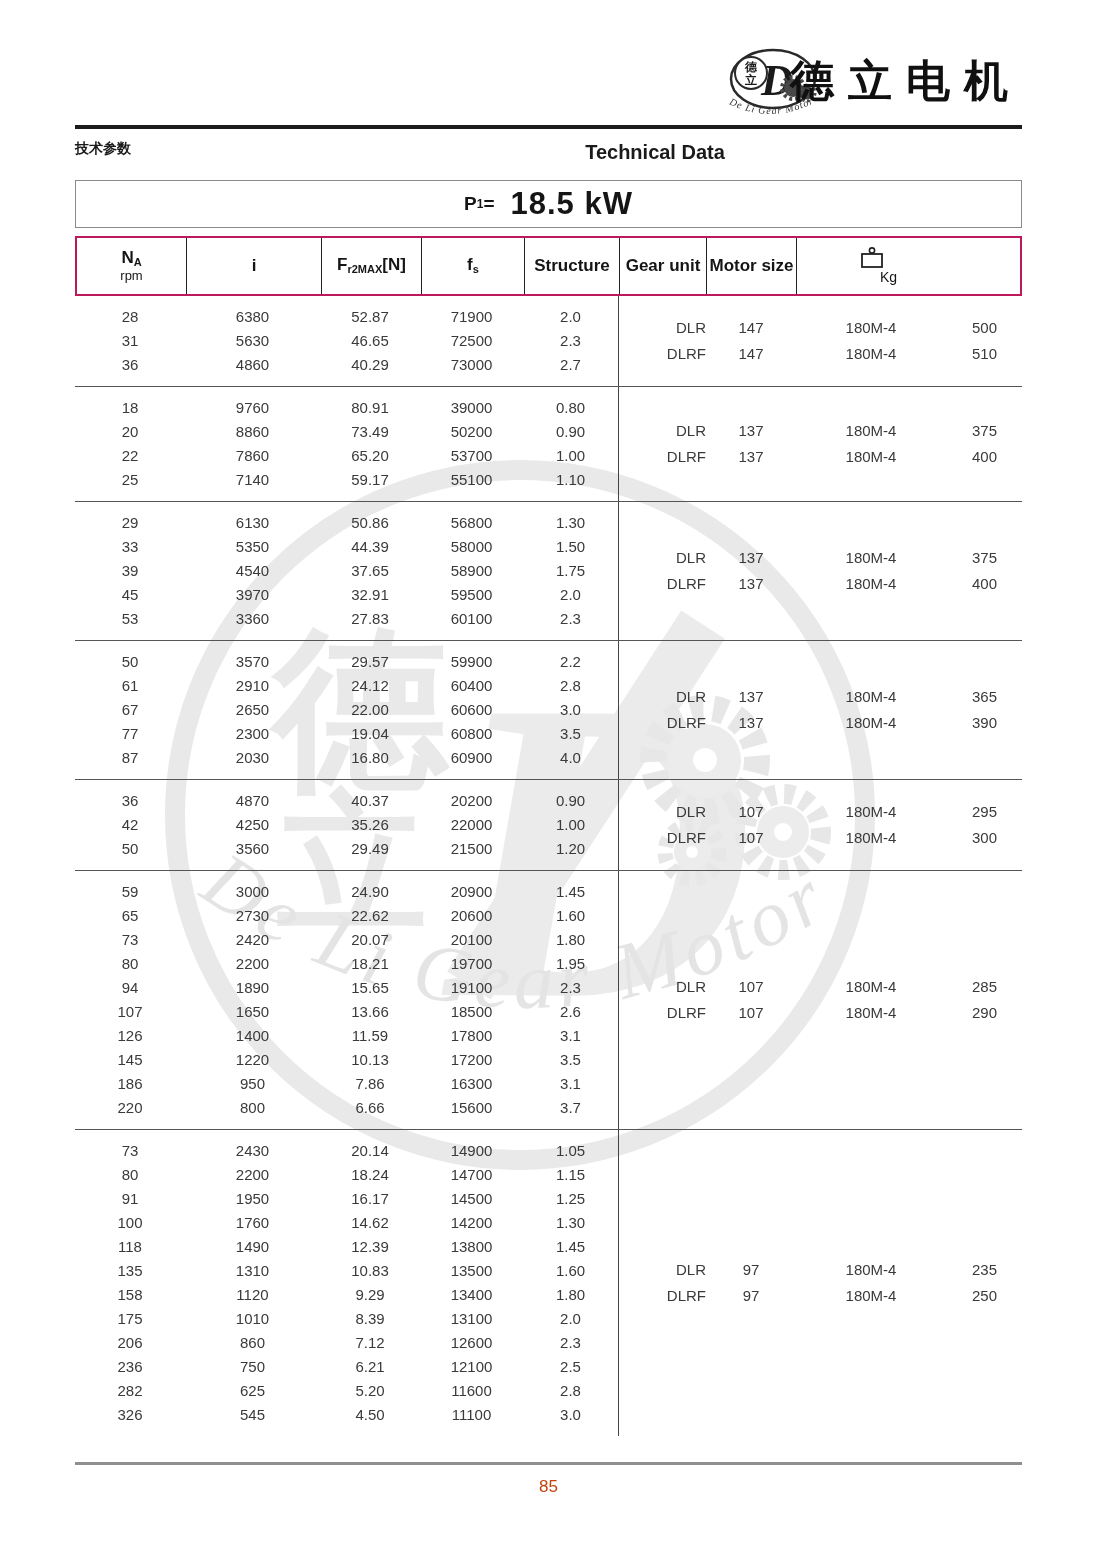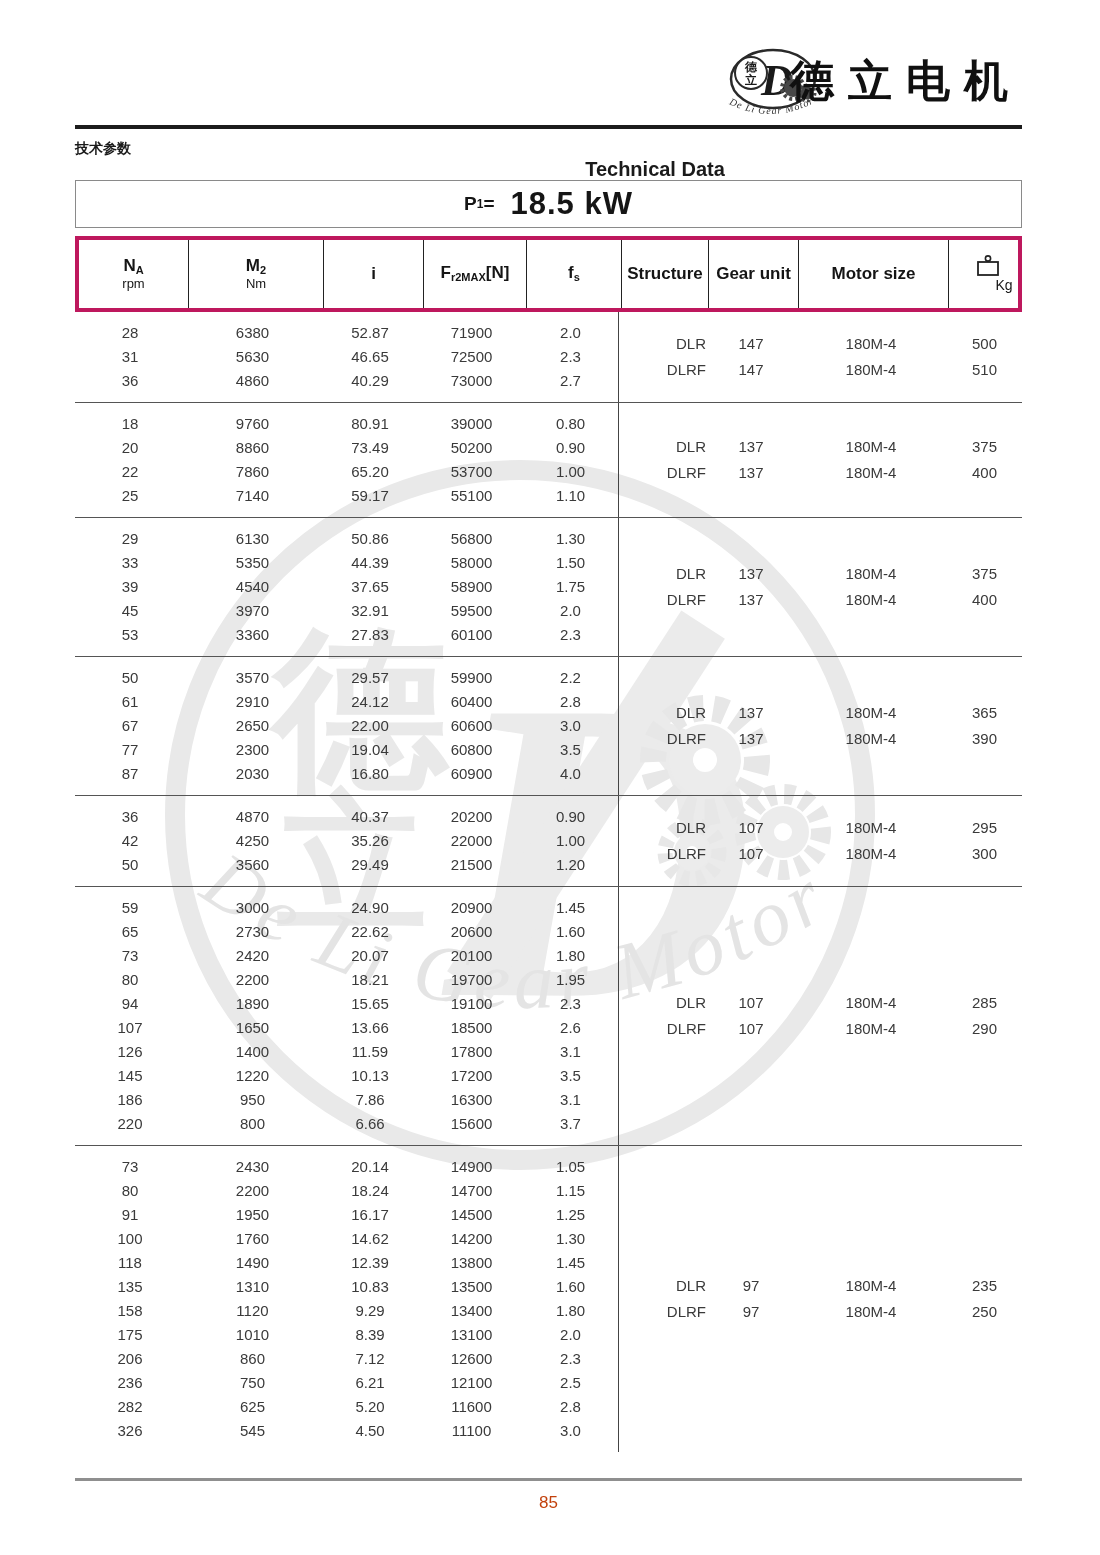--- a/index.html
+++ b/index.html
@@ -9,29 +9,29 @@
   .watermark{position:absolute;left:0;top:0;z-index:0;pointer-events:none;}
   
   .content{position:absolute;left:75px;top:0;width:947px;z-index:1;}
   .brand-row{position:relative;height:125px;}
   .brand-emblem{position:absolute;left:638px;top:44px;}
   .brand-name{position:absolute;right:0;top:52px;font-family:"Liberation Serif",serif;
               font-weight:900;font-size:44px;letter-spacing:14px;color:#101010;white-space:nowrap;}
   .top-rule{height:4px;background:#1c1c1c;}
   .section-row{position:relative;height:51px;}
   .cn-title{position:absolute;left:0;top:11px;font-size:14px;font-weight:bold;color:#1a1a1a;}
-  .en-title{position:absolute;left:580px;transform:translateX(-50%);top:29px;font-size:20px;font-weight:bold;color:#1a1a1a;}
+  .en-title{position:absolute;left:580px;transform:translateX(-50%);top:12px;font-size:20px;font-weight:bold;color:#1a1a1a;}
   .power-box{border:1.5px solid #8a8a8a;height:48px;display:flex;align-items:center;justify-content:center;
              background:transparent;margin-bottom:8px;box-sizing:border-box;}
   .power-box .p-small{font-size:19px;font-weight:bold;color:#151515;}
   .power-box .p-sub{font-size:12px;font-weight:bold;vertical-align:-4px;}
   .power-box .p-big{font-size:31px;font-weight:bold;color:#151515;letter-spacing:1px;margin-left:16px;}
   
   .thead{display:grid;grid-template-columns:110px 135px 100px 103px 95px 87px 90px 150px 77px;
-         border:4px solid #be185d;box-sizing:border-box;height:76px;background:transparent;}
+         border:2px solid #be185d;box-sizing:border-box;height:60px;background:transparent;}
   .th{border-right:1.6px solid #222;display:flex;flex-direction:column;align-items:center;justify-content:center;
       font-weight:bold;color:#151515;line-height:1.1;}
   .th:last-child{border-right:none;}
   .th .main{font-size:17px;}
   .th .sub{font-size:11px;vertical-align:-3px;}
   .th .unit{font-size:13px;font-weight:normal;margin-top:1px;}
   .kg-unit{font-size:14px;font-weight:normal;margin-top:1px;margin-left:33px;}
   
   .tbody{}
   .group{display:flex;border-bottom:1.5px solid #555;}
@@ -111,24 +111,20 @@
         <span class="p-small">=</span>
         <span class="p-big">18.5 kW</span>
     </div>
 
     <div class="thead">
       <div class="th">
         <div><span class="main">N</span><span class="sub">A</span></div>
         <div class="unit">rpm</div>
       </div>
       <div class="th">
-        <div><span class="main">M</span><span class="sub">2</span></div>
-        <div class="unit">Nm</div>
-      </div>
-      <div class="th">
         <div><span class="main">i</span></div>
       </div>
       <div class="th">
         <div><span class="main">F</span><span class="sub">r2MAX</span><span class="main">[N]</span></div>
       </div>
       <div class="th">
         <div><span class="main">f</span><span class="sub">s</span></div>
       </div>
       <div class="th">
         <div><span class="main">Structure</span></div>

